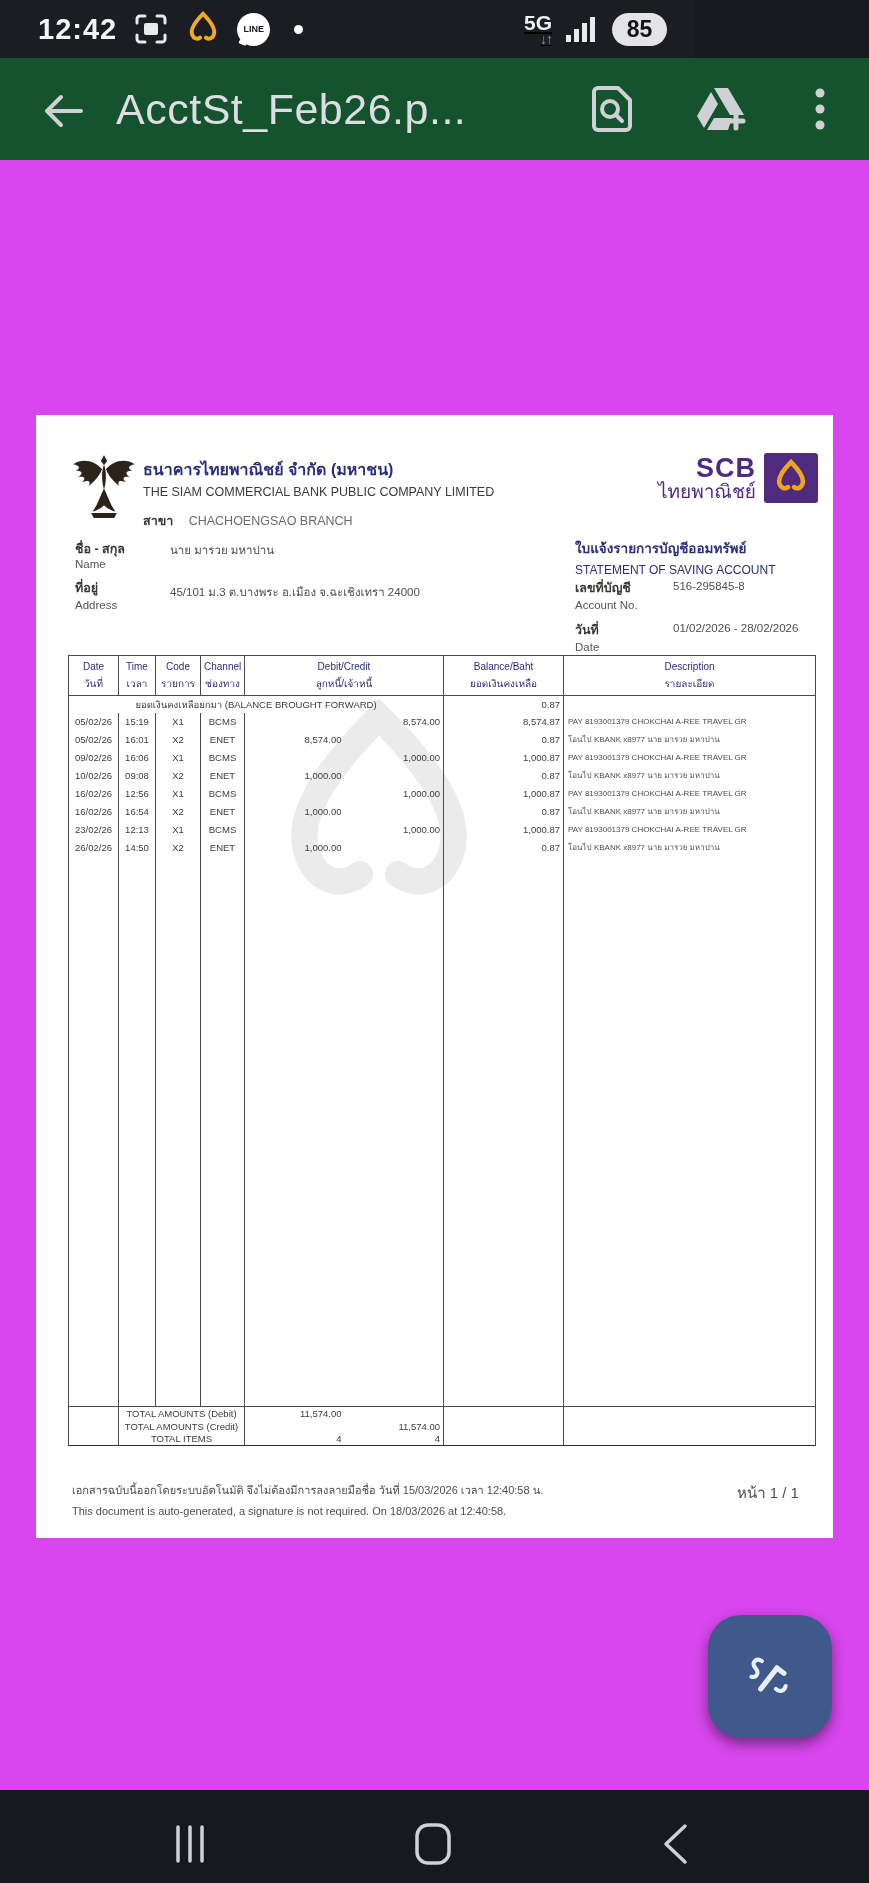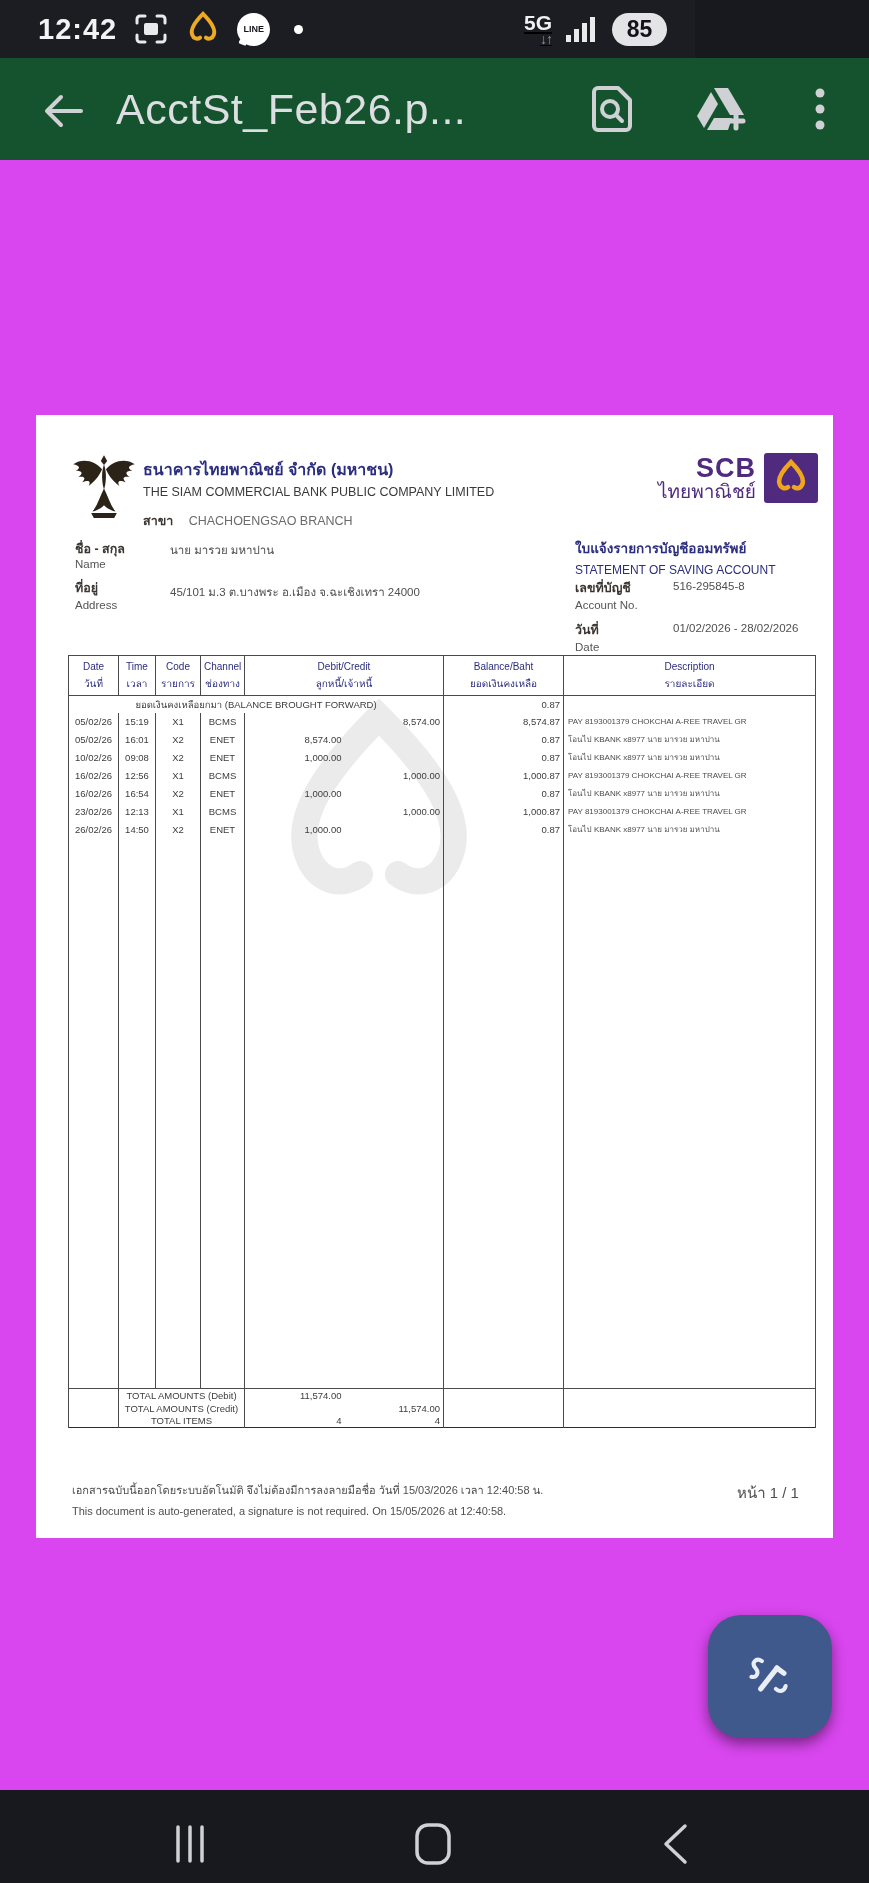--- a/index.html
+++ b/index.html
@@ -315,20 +315,30 @@
               <td class="c">05/02/26</td>
               <td class="c">16:01</td>
               <td class="c">X2</td>
               <td class="c">ENET</td>
               <td class="num debit">8,574.00</td>
               <td class="num credit"></td>
               <td class="num">0.87</td>
               <td class="desc">โอนไป KBANK x8977 นาย มารวย มหาปาน</td>
             </tr>
             <tr class="tx-row">
+              <td class="c">09/02/26</td>
+              <td class="c">16:06</td>
+              <td class="c">X1</td>
+              <td class="c">BCMS</td>
+              <td class="num debit"></td>
+              <td class="num credit">1,000.00</td>
+              <td class="num">1,000.87</td>
+              <td class="desc">PAY 8193001379 CHOKCHAI A-REE TRAVEL GR</td>
+            </tr>
+            <tr class="tx-row">
               <td class="c">10/02/26</td>
               <td class="c">09:08</td>
               <td class="c">X2</td>
               <td class="c">ENET</td>
               <td class="num debit">1,000.00</td>
               <td class="num credit"></td>
               <td class="num">0.87</td>
               <td class="desc">โอนไป KBANK x8977 นาย มารวย มหาปาน</td>
             </tr>
             <tr class="tx-row">
@@ -406,21 +416,21 @@
               <td class="tot-label" colspan="3">TOTAL ITEMS</td>
               <td class="num debit">4</td>
               <td class="num credit">4</td>
               <td class="num"></td>
               <td class="desc"></td>
             </tr>
           </tbody>
       </table>
 
       <div class="doc-footer-th">เอกสารฉบับนี้ออกโดยระบบอัตโนมัติ จึงไม่ต้องมีการลงลายมือชื่อ วันที่ 15/03/2026 เวลา 12:40:58 น.</div>
-      <div class="doc-footer-en">This document is auto-generated, a signature is not required. On 15/05/2026 at 12:40:58.</div>
+      <div class="doc-footer-en">This document is auto-generated, a signature is not required. On 18/03/2026 at 12:40:58.</div>
       <div class="doc-page-num">หน้า 1 / 1</div>
     </div>
   </div>
 
   <div class="fab">
     <span>
       <svg width="58" height="58" viewBox="0 0 100 100" fill="none" stroke="#e9edf5" stroke-width="7" stroke-linecap="round">
         <path d="M36 26 c-10 -7 -19 3 -11 12 c7 8 2 17 -7 15"></path>
         <path d="M34 74 L62 38" stroke-width="9"></path>
         <path d="M62 38 l12 9" stroke-width="9"></path>

